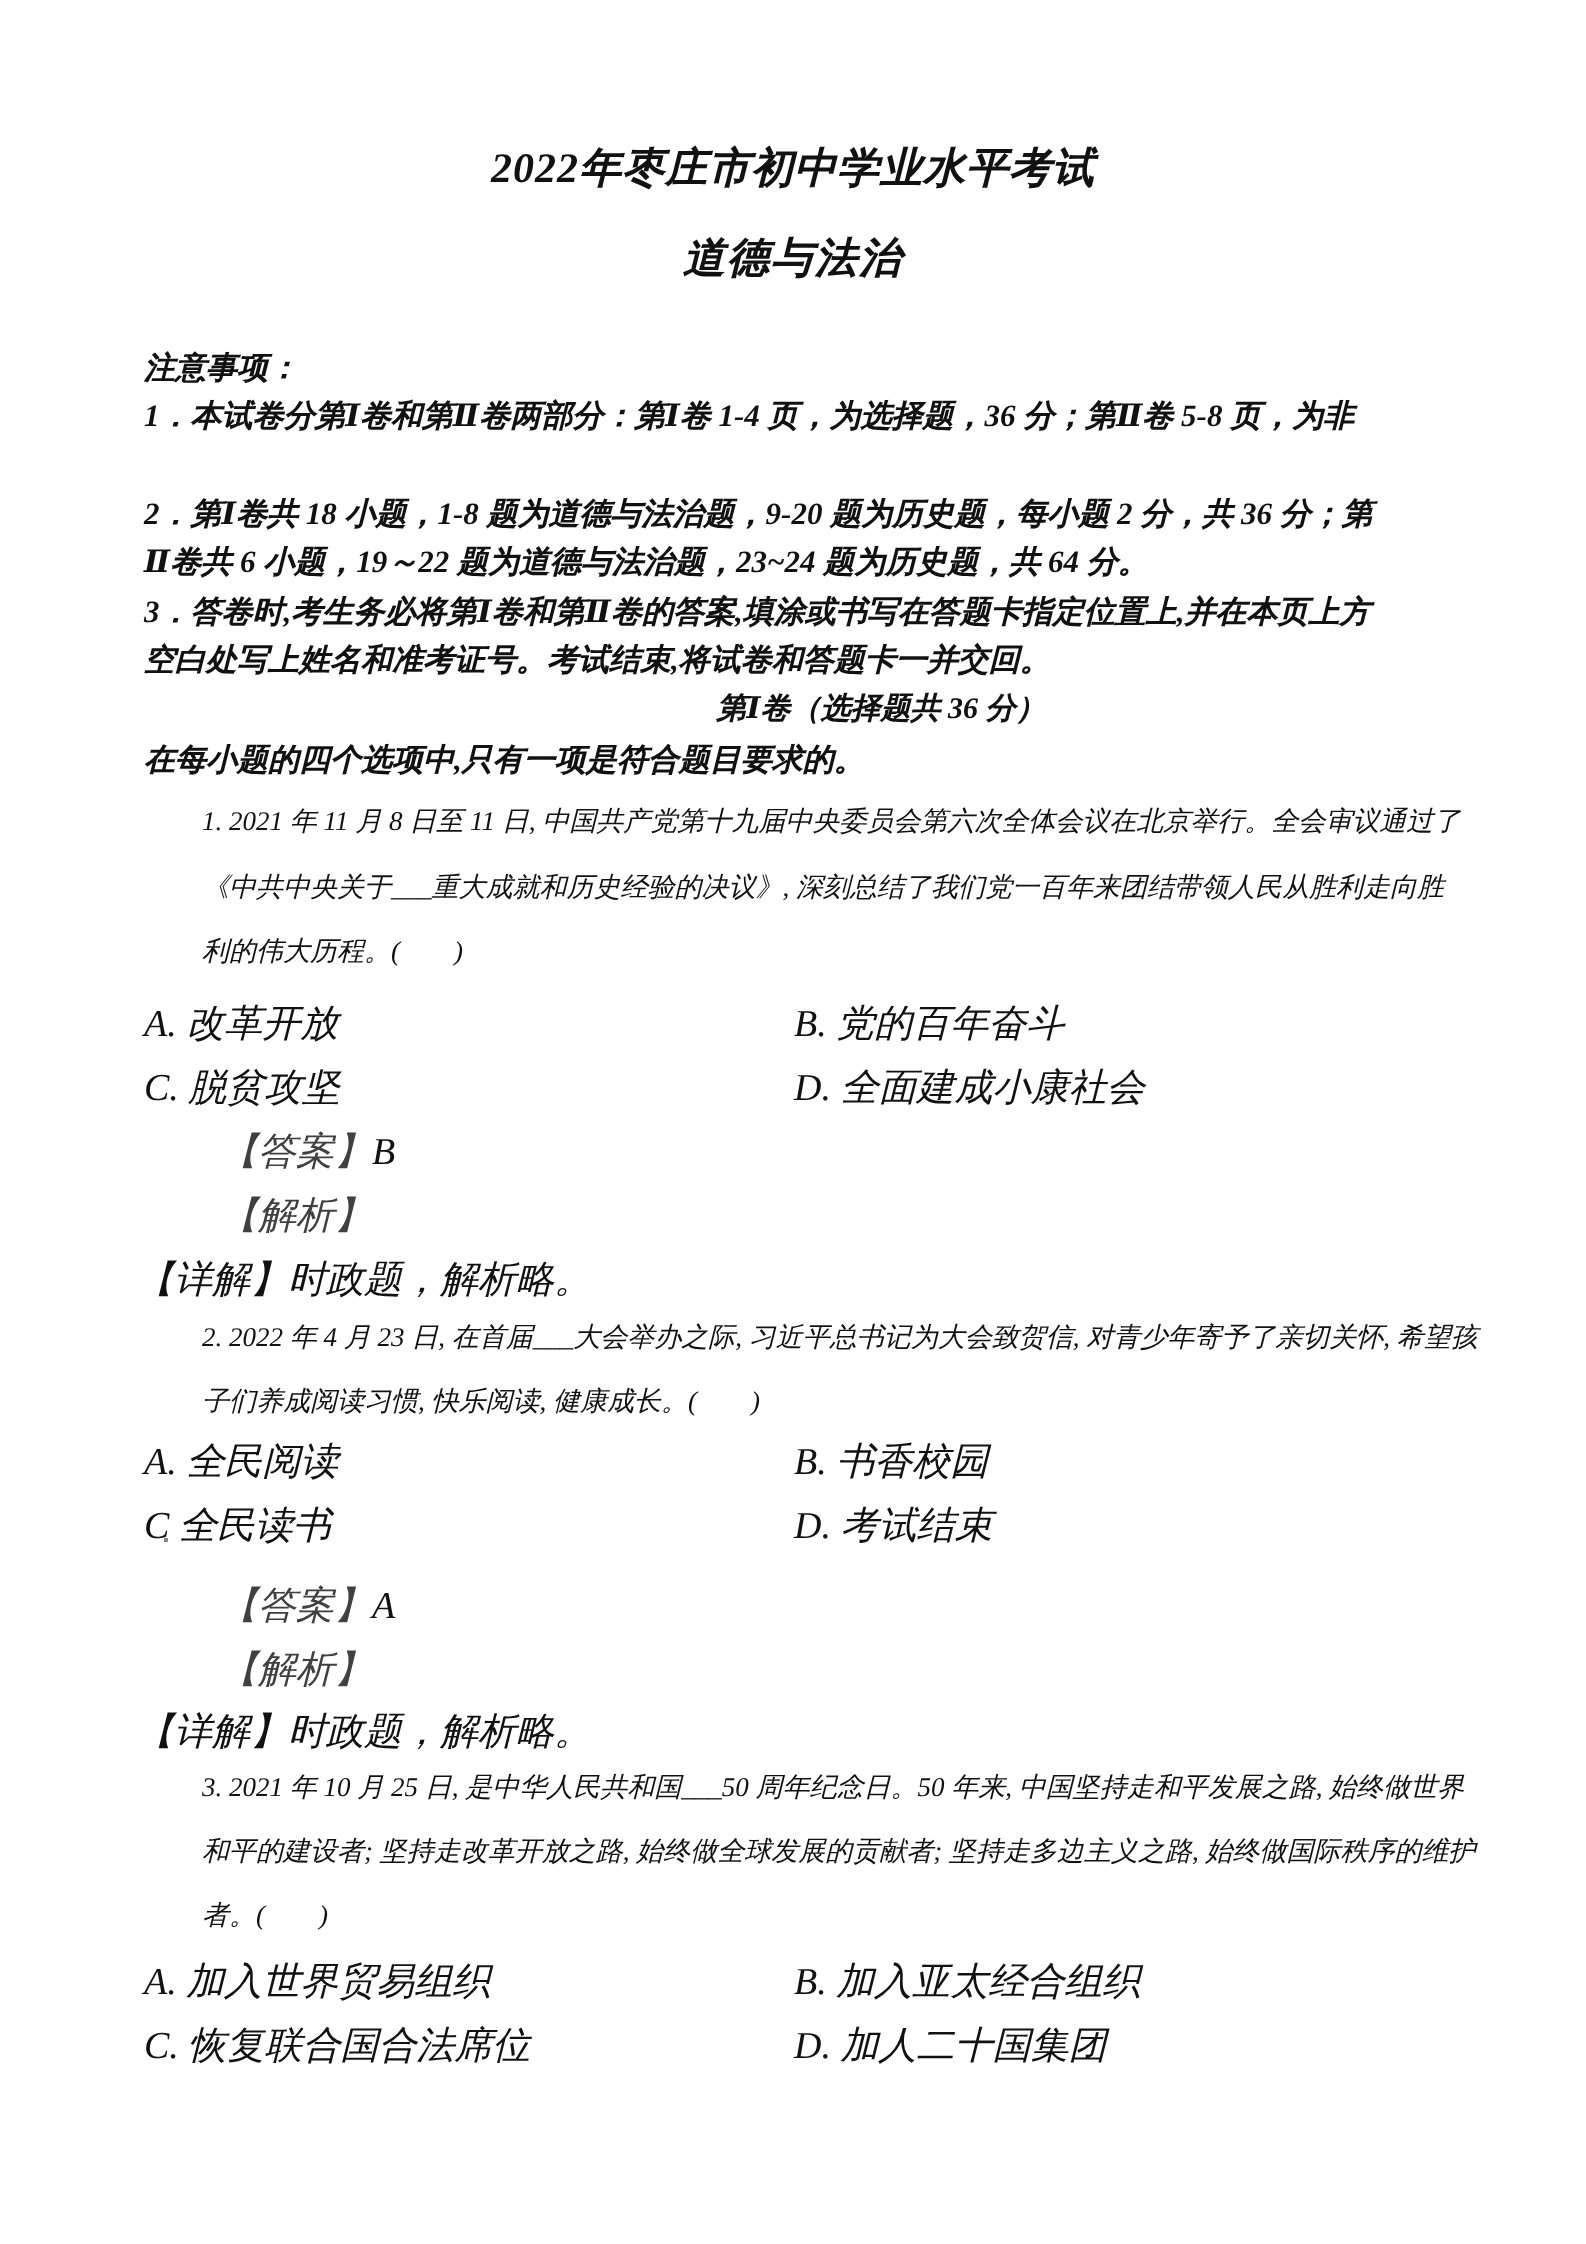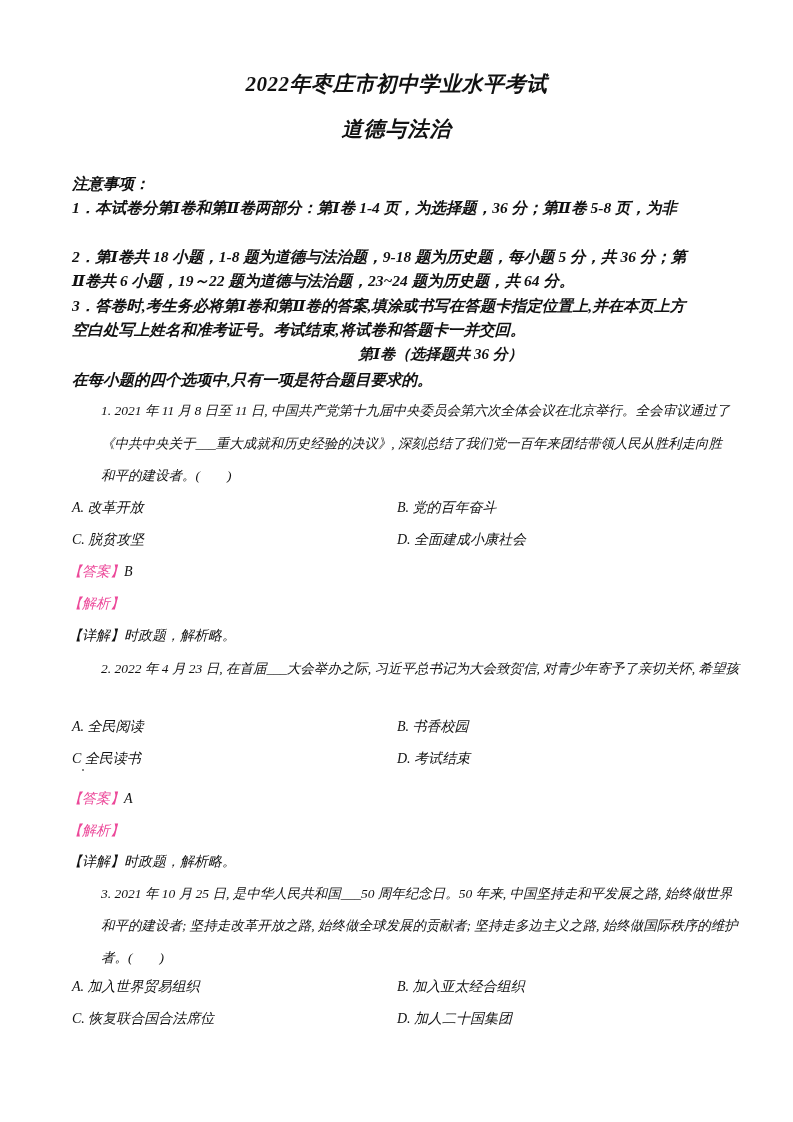--- a/index.html
+++ b/index.html
@@ -5,59 +5,60 @@
   html, body { margin: 0; padding: 0; background: #ffffff; }
   body { width: 793px; height: 1122px; position: relative; overflow: hidden; color: #111; }
   .page { position: absolute; left: 0; top: 0; width: 793px; height: 814px; font-style: italic; }
   .title { position: absolute; left: 0; width: 793px; text-align: center; font-family: "Liberation Serif", "DejaVu Serif", serif; font-weight: bold; }
   .t1 { top: 70px; font-size: 21px; letter-spacing: 0.5px; }
   .t2 { top: 115px; font-size: 21px; letter-spacing: 1px; }
   .t3 { top: 147px; font-size: 15px; }
   .line { position: absolute; left: 72px; white-space: nowrap; font-family: "Liberation Serif", "DejaVu Serif", serif; }
   .notice { font-size: 15.5px; font-weight: bold; }
   .q { font-size: 13.5px; margin-left: 29px; }
-  .opt { position: absolute; font-family: "Liberation Serif", "DejaVu Serif", serif; font-size: 14px; white-space: nowrap; }
-  .label-blue { color: #ec4899; }
+  .opt { position: absolute; font-family: "Liberation Serif", "DejaVu Serif", serif; font-size: 19px; white-space: nowrap; }
+  .label-blue { color: #404040; margin-left: 42px; }
   .center { position: absolute; left: 0; width: 793px; text-align: center; font-family: "Liberation Serif", "DejaVu Serif", serif; font-size: 15px; font-weight: bold; }
   .dot { position: absolute; left: 82px; top: 769px; width: 2px; height: 2px; background: #888; }
 </style>
 </head>
 <body>
 
 <div class="page">
 
   <div class="title t1">2022年枣庄市初中学业水平考试</div>
   <div class="title t2">道德与法治</div>
 
   <div class="line notice" style="top:174px;">注意事项：</div>
   <div class="line notice" style="top:198px;">1．本试卷分第Ⅰ卷和第Ⅱ卷两部分：第Ⅰ卷 1-4 页，为选择题，36 分；第Ⅱ卷 5-8 页，为非</div>
-  <div class="line notice" style="top:247px;">2．第Ⅰ卷共 18 小题，1-8 题为道德与法治题，9-18 题为历史题，每小题 5 分，共 36 分；第</div>
+  <div class="line notice" style="top:247px;">2．第Ⅰ卷共 18 小题，1-8 题为道德与法治题，9-20 题为历史题，每小题 2 分，共 36 分；第</div>
   <div class="line notice" style="top:271px;">Ⅱ卷共 6 小题，19～22 题为道德与法治题，23~24 题为历史题，共 64 分。</div>
   <div class="line notice" style="top:296px;">3．答卷时,考生务必将第Ⅰ卷和第Ⅱ卷的答案,填涂或书写在答题卡指定位置上,并在本页上方</div>
   <div class="line notice" style="top:320px;">空白处写上姓名和准考证号。考试结束,将试卷和答题卡一并交回。</div>
 
   <div class="center" style="top:345px;padding-left:44px;">第Ⅰ卷（选择题共 36 分）</div>
   <div class="line notice" style="top:370px;">在每小题的四个选项中,只有一项是符合题目要求的。</div>
 
   <div class="line q" style="top:402px;">1. 2021 年 11 月 8 日至 11 日, 中国共产党第十九届中央委员会第六次全体会议在北京举行。全会审议通过了</div>
   <div class="line q" style="top:435px;">《中共中央关于___重大成就和历史经验的决议》, 深刻总结了我们党一百年来团结带领人民从胜利走向胜</div>
-  <div class="line q" style="top:467px;">和平的建设者。(　　)</div>
+  <div class="line q" style="top:467px;">利的伟大历程。(　　)</div>
   <div class="opt" style="left:72px; top:499px;">A.  改革开放</div>
   <div class="opt" style="left:397px; top:499px;">B.  党的百年奋斗</div>
   <div class="opt" style="left:72px; top:531px;text-align:right;">C.  脱贫攻坚</div>
   <div class="opt" style="left:397px; top:531px;">D.  全面建成小康社会</div>
   <div class="opt" style="left:68px; top:563px;">
     <span class="label-blue">【答案】</span><span>B</span>
   </div>
   <div class="opt label-blue" style="left:68px; top:595px;">【解析】</div>
   <div class="opt" style="left:68px; top:627px;">
     <span>【详解】</span><span>时政题，解析略。</span>
   </div>
 
   <div class="line q" style="top:660px;">2. 2022 年 4 月 23 日, 在首届___大会举办之际, 习近平总书记为大会致贺信, 对青少年寄予了亲切关怀, 希望孩</div>
+  <div class="line q" style="top:692px;">子们养成阅读习惯, 快乐阅读, 健康成长。(　　)</div>
   <div class="opt" style="left:72px; top:718px;">A.  全民阅读</div>
   <div class="opt" style="left:397px; top:718px;">B.  书香校园</div>
   <div class="opt" style="left:72px; top:750px;">C   全民读书</div>
   <div class="opt" style="left:397px; top:750px;">D.  考试结束</div>
   <div class="dot"></div>
   <div class="opt" style="left:68px; top:790px;">
     <span class="label-blue">【答案】</span><span>A</span>
   </div>
   <div class="opt label-blue" style="left:68px; top:822px;">【解析】</div>
   <div class="opt" style="left:68px; top:853px;">

